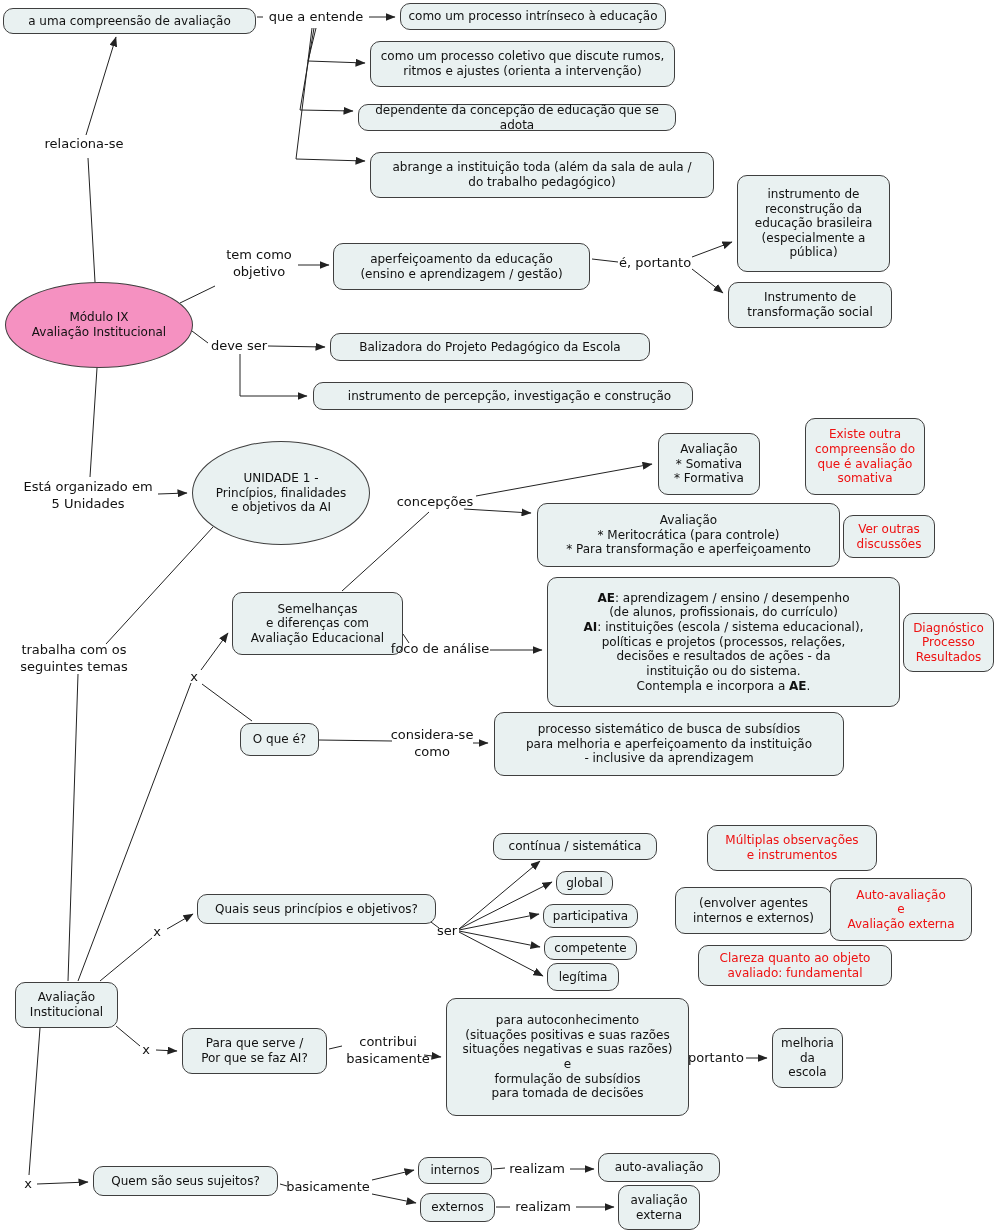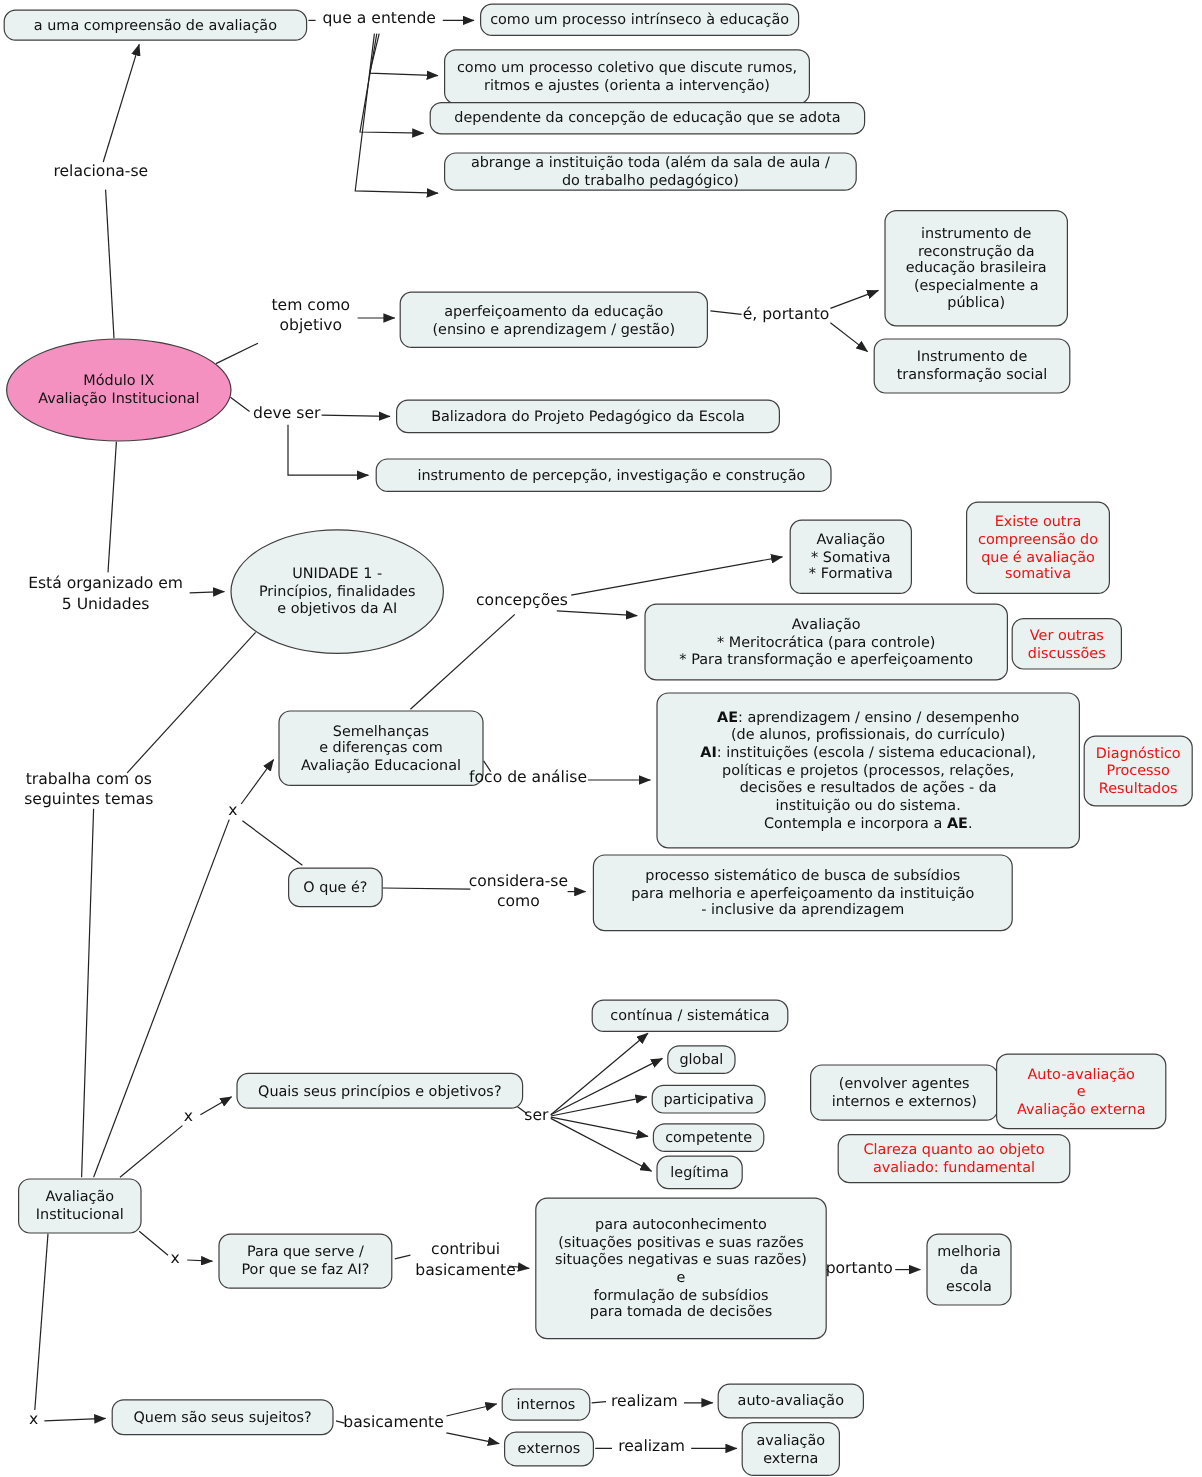--- a/index.html
+++ b/index.html
@@ -93,22 +93,22 @@
         <path d="M493,1169 L505,1168" stroke="#222222"></path>
         <path d="M570,1169 L594,1169" stroke="#222222" marker-end="url(#arr)"></path>
         <path d="M496,1207 L510,1207" stroke="#222222"></path>
         <path d="M576,1207 L614,1207" stroke="#222222" marker-end="url(#arr)"></path>
       </g>
   </svg>
 <div class="node box" style="left: 3px; top: 8px; width: 253px; height: 26px;">a uma compreensão de avaliação</div>
     <div class="node box" style="left: 400px; top: 3px; width: 266px; height: 27px;">como um processo intrínseco à educação</div>
     <div class="node box" style="left: 370px; top: 41px; width: 305px; height: 46px;">como um processo coletivo que discute rumos,
 ritmos e ajustes (orienta a intervenção)</div>
-    <div class="node box" style="left: 358px; top: 85px; width: 363px; height: 27px;">dependente da concepção de educação que se adota</div>
-    <div class="node box" style="left: 370px; top: 127px; width: 344px; height: 32px;">abrange a instituição toda (além da sala de aula /
+    <div class="node box" style="left: 358px; top: 104px; width: 318px; height: 27px;">dependente da concepção de educação que se adota</div>
+    <div class="node box" style="left: 370px; top: 152px; width: 344px; height: 46px;">abrange a instituição toda (além da sala de aula /
 do trabalho pedagógico)</div>
     <div class="node ellipse-pink" style="left: 5px; top: 282px; width: 188px; height: 86px;">Módulo IX
 Avaliação Institucional</div>
     <div class="node box" style="left: 333px; top: 243px; width: 257px; height: 47px;">aperfeiçoamento da educação
 (ensino e aprendizagem / gestão)</div>
     <div class="node box" style="left: 737px; top: 175px; width: 153px; height: 97px;">instrumento de
 reconstrução da
 educação brasileira
 (especialmente a
 pública)</div>
@@ -136,20 +136,22 @@
 Avaliação Educacional</div>
     <div class="node box" style="left: 547px; top: 577px; width: 353px; height: 130px;"><div class="rich"><div><b>AE</b><span>: aprendizagem / ensino / desempenho</span></div><div><span>(de alunos, profissionais, do currículo)</span></div><div><b>AI</b><span>: instituições (escola / sistema educacional),</span></div><div><span>políticas e projetos (processos, relações,</span></div><div><span>decisões e resultados de ações - da</span></div><div><span>instituição ou do sistema.</span></div><div><span>Contempla e incorpora a </span><b>AE</b><span>.</span></div></div></div>
     <div class="node box red" style="left: 903px; top: 613px; width: 91px; height: 59px;">Diagnóstico
 Processo
 Resultados</div>
     <div class="node box" style="left: 240px; top: 723px; width: 79px; height: 33px;">O que é?</div>
     <div class="node box" style="left: 494px; top: 712px; width: 350px; height: 64px;">processo sistemático de busca de subsídios
 para melhoria e aperfeiçoamento da instituição
 - inclusive da aprendizagem</div>
     <div class="node box" style="left: 493px; top: 833px; width: 164px; height: 27px;">contínua / sistemática</div>
+    <div class="node box red" style="left: 707px; top: 825px; width: 170px; height: 46px;">Múltiplas observações
+e instrumentos</div>
     <div class="node box" style="left: 556px; top: 871px; width: 57px; height: 24px;">global</div>
     <div class="node box" style="left: 543px; top: 904px; width: 95px; height: 24px;">participativa</div>
     <div class="node box" style="left: 675px; top: 887px; width: 157px; height: 47px;">(envolver agentes
 internos e externos)</div>
     <div class="node box red" style="left: 830px; top: 878px; width: 142px; height: 63px;">Auto-avaliação
 e
 Avaliação externa</div>
     <div class="node box" style="left: 544px; top: 936px; width: 93px; height: 24px;">competente</div>
     <div class="node box" style="left: 547px; top: 963px; width: 72px; height: 28px;">legítima</div>
     <div class="node box red" style="left: 698px; top: 945px; width: 194px; height: 41px;">Clareza quanto ao objeto

